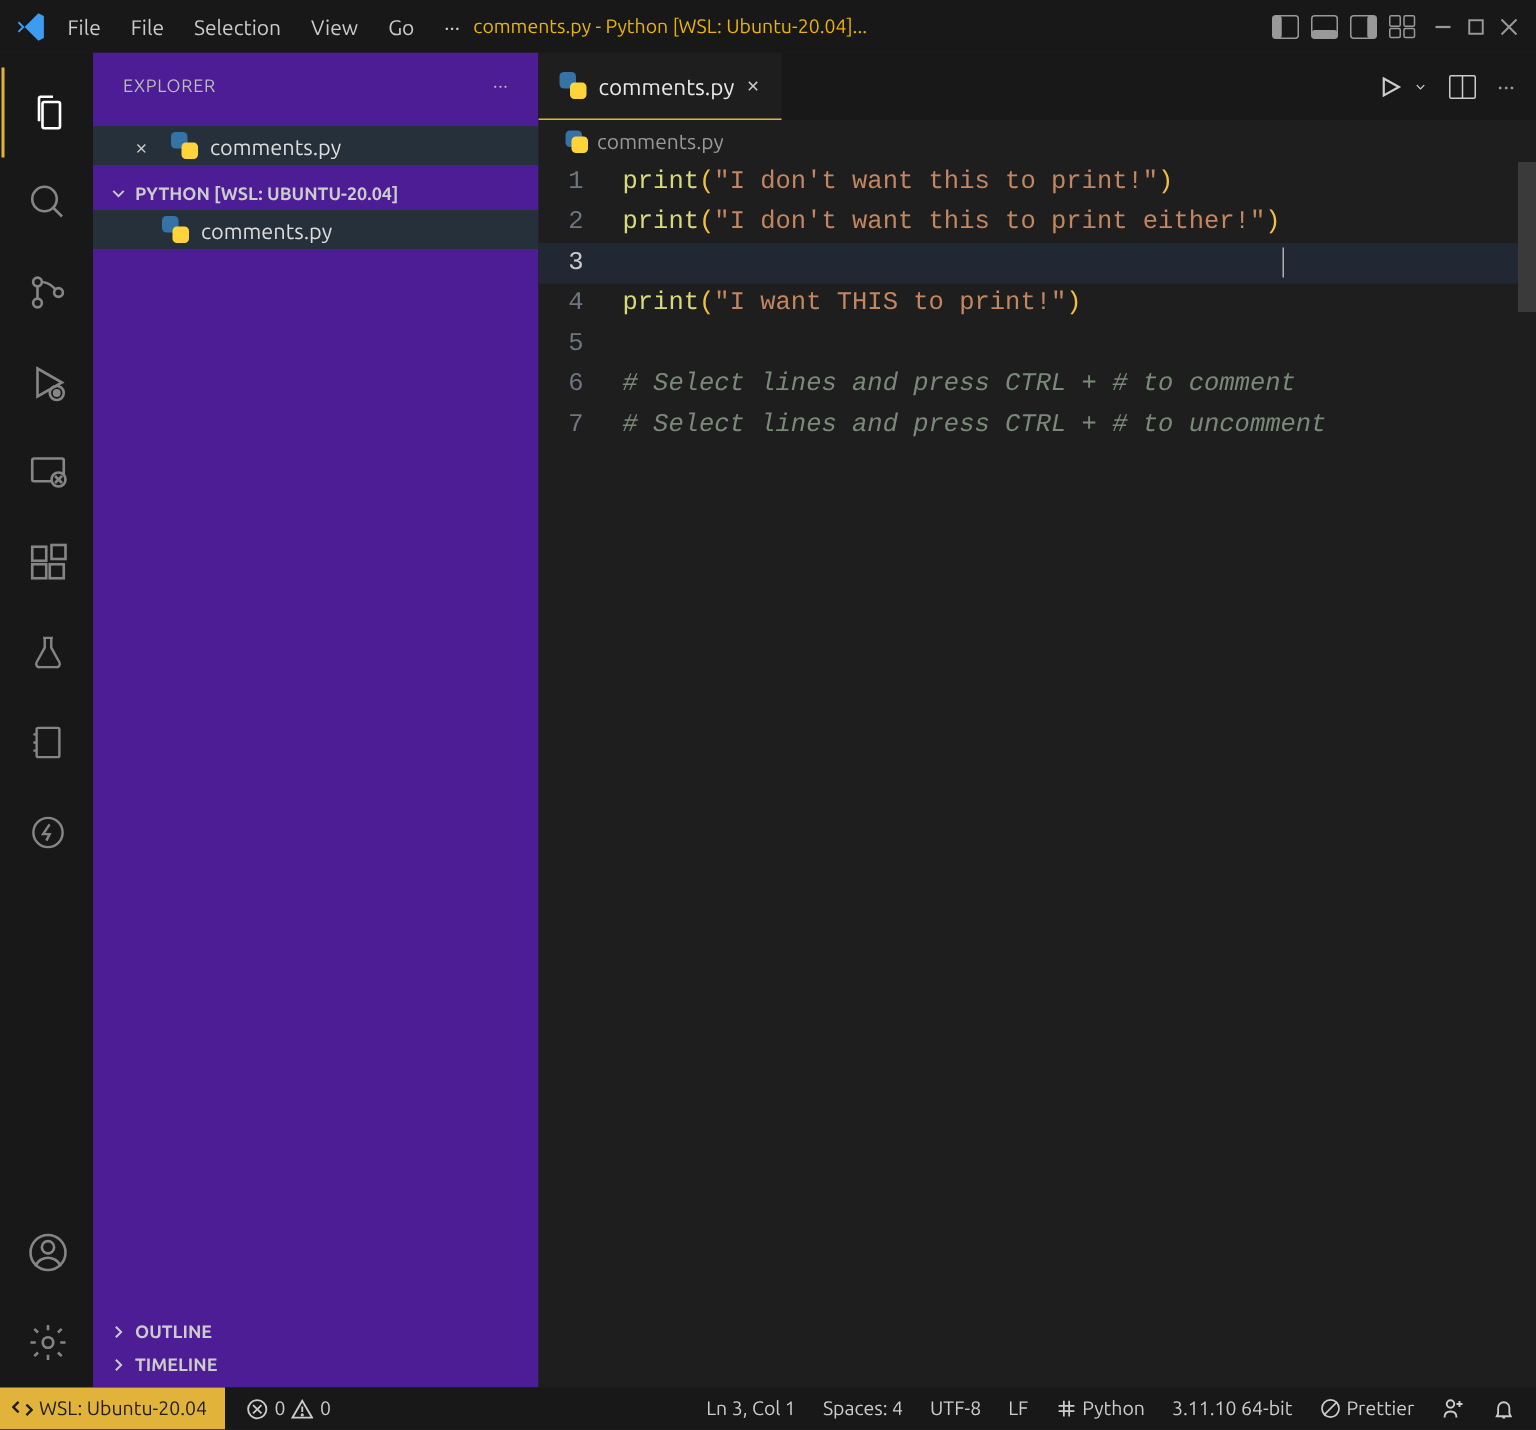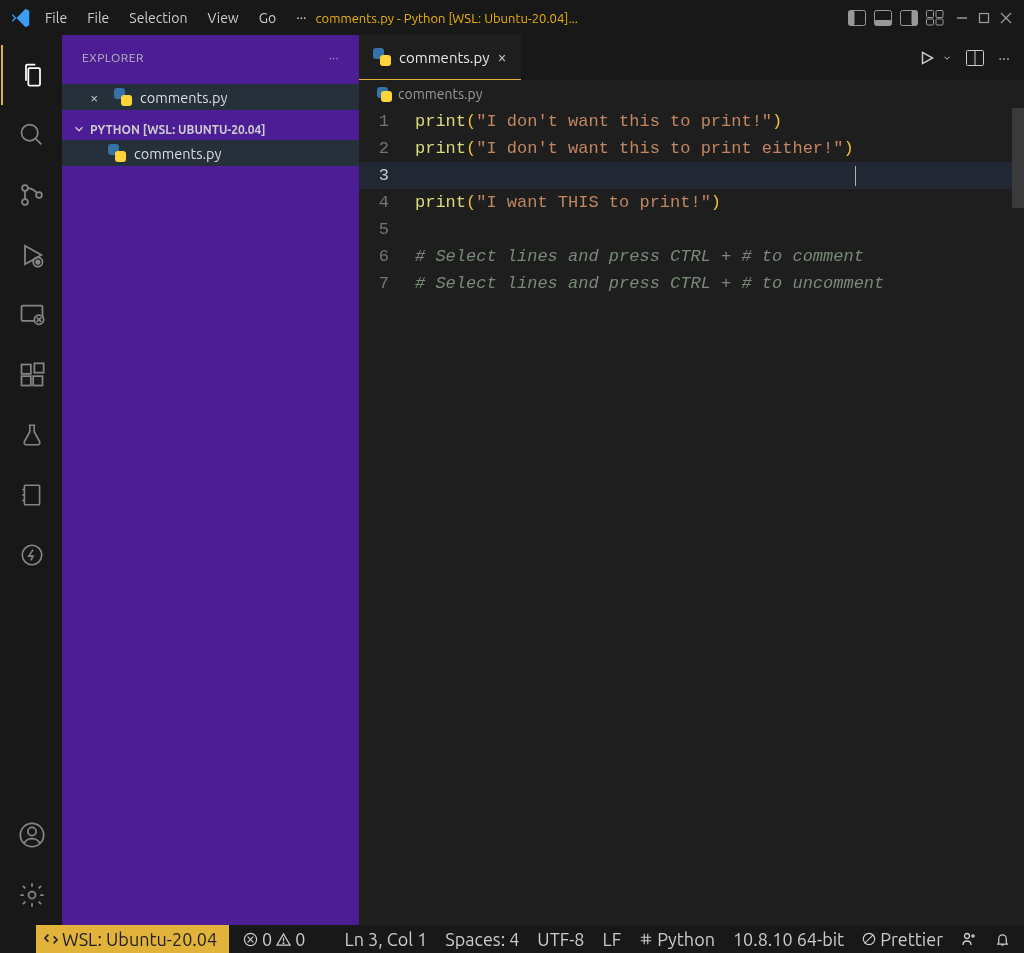--- a/index.html
+++ b/index.html
@@ -110,23 +110,22 @@
   vertical-align: middle; margin-left: 2px;
 }
 .minimap-scroll {
   position: absolute; right: 0; top: 0; width: 12px; height: 100px;
   background: #3a3a3a;
 }
 
 
 .statusbar {
   height: 28px; background: #181818;
-  display: flex; align-items: center; font-size: 18px;
+  display: flex; align-items: center; font-size: 13px;
   color: #ccc;
-  padding-left: 36px;
 }
 .statusbar .remote {
   background: #e2b33a; color: #1e1e1e; height: 100%;
   display: flex; align-items: center; padding: 0 12px 0 8px; gap: 4px;
 }
 .statusbar .group { display: flex; align-items: center; gap: 18px; padding: 0 14px; }
 .statusbar .group.right { margin-left: auto; }
 .statusbar .item { display: flex; align-items: center; gap: 4px; cursor: pointer; }
 
 
@@ -310,20 +309,38 @@
             </svg>
           </span>
         <span>PYTHON [WSL: UBUNTU-20.04]</span>
       </div>
       <div class="file-row selected" style="padding-left:46px">
         <span class="py-icon"></span>
         <span>comments.py</span>
       </div>
     </div>
     <div class="spacer" style="flex:1"></div>
+    <div class="sidebar-bottom">
+      <div class="section-title">
+        <span class="i">
+            <svg width="14" height="14" viewBox="0 0 16 16">
+              <path d="M6 4l4 4-4 4" fill="none" stroke="#ccc" stroke-width="1.5"></path>
+            </svg>
+          </span>
+        <span>OUTLINE</span>
+      </div>
+      <div class="section-title">
+        <span class="i">
+            <svg width="14" height="14" viewBox="0 0 16 16">
+              <path d="M6 4l4 4-4 4" fill="none" stroke="#ccc" stroke-width="1.5"></path>
+            </svg>
+          </span>
+        <span>TIMELINE</span>
+      </div>
+    </div>
   </div>
 
   <div class="editor">
     <div class="tabbar">
       <div class="tab">
         <span class="py-icon"></span>
         <span>comments.py</span>
         <span class="close">×</span>
       </div>
       <div class="spacer"></div>
@@ -412,21 +429,21 @@
     <div class="item">Ln 3, Col 1</div>
     <div class="item">Spaces: 4</div>
     <div class="item">UTF-8</div>
     <div class="item">LF</div>
     <div class="item">
       <svg width="14" height="14" viewBox="0 0 16 16" fill="none" stroke="#ccc" stroke-width="1.3">
           <path d="M6 2v12M10 2v12M2 6h12M2 10h12"></path>
         </svg>
       <span>Python</span>
     </div>
-    <div class="item">10.8.10 64-bit</div>
+    <div class="item">3.11.10 64-bit</div>
     <div class="item">
       <svg width="14" height="14" viewBox="0 0 16 16" fill="none" stroke="#ccc" stroke-width="1.3">
           <circle cx="8" cy="8" r="6.5"></circle>
           <line x1="3" y1="13" x2="13" y2="3"></line>
         </svg>
       <span>Prettier</span>
     </div>
     <div class="item">
       <svg width="16" height="16" viewBox="0 0 16 16" fill="none" stroke="#ccc" stroke-width="1.3">
           <circle cx="6" cy="5" r="2.5"></circle>

